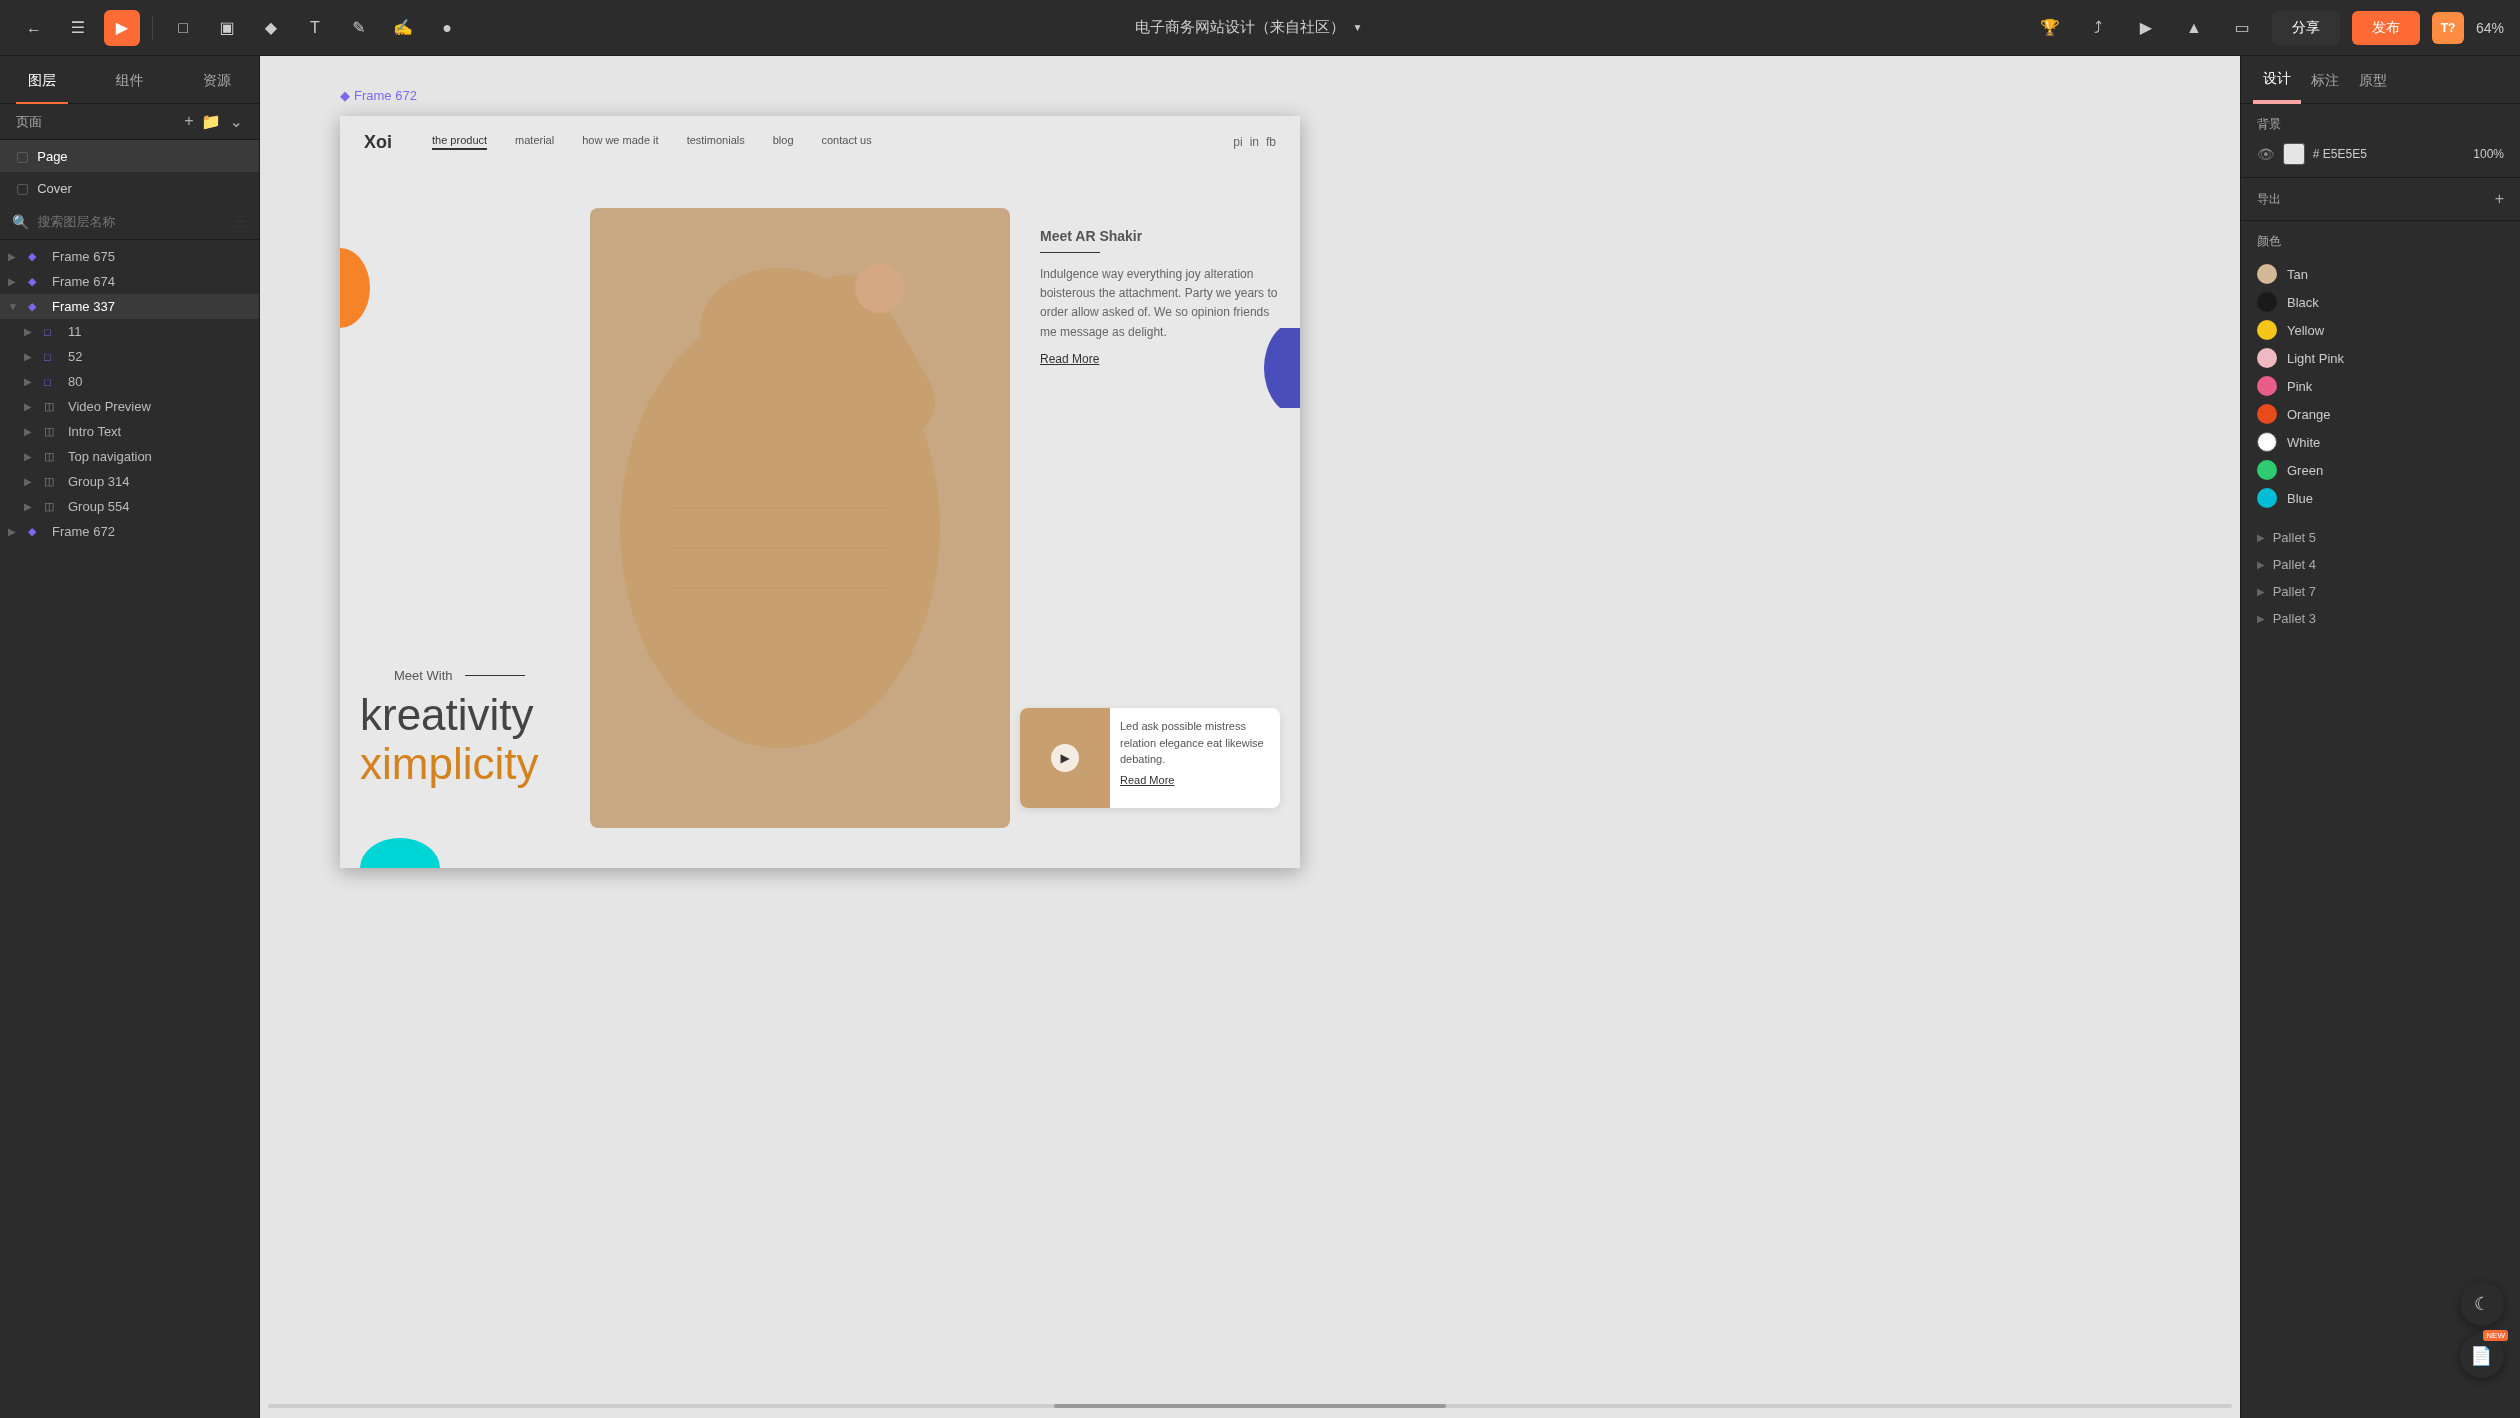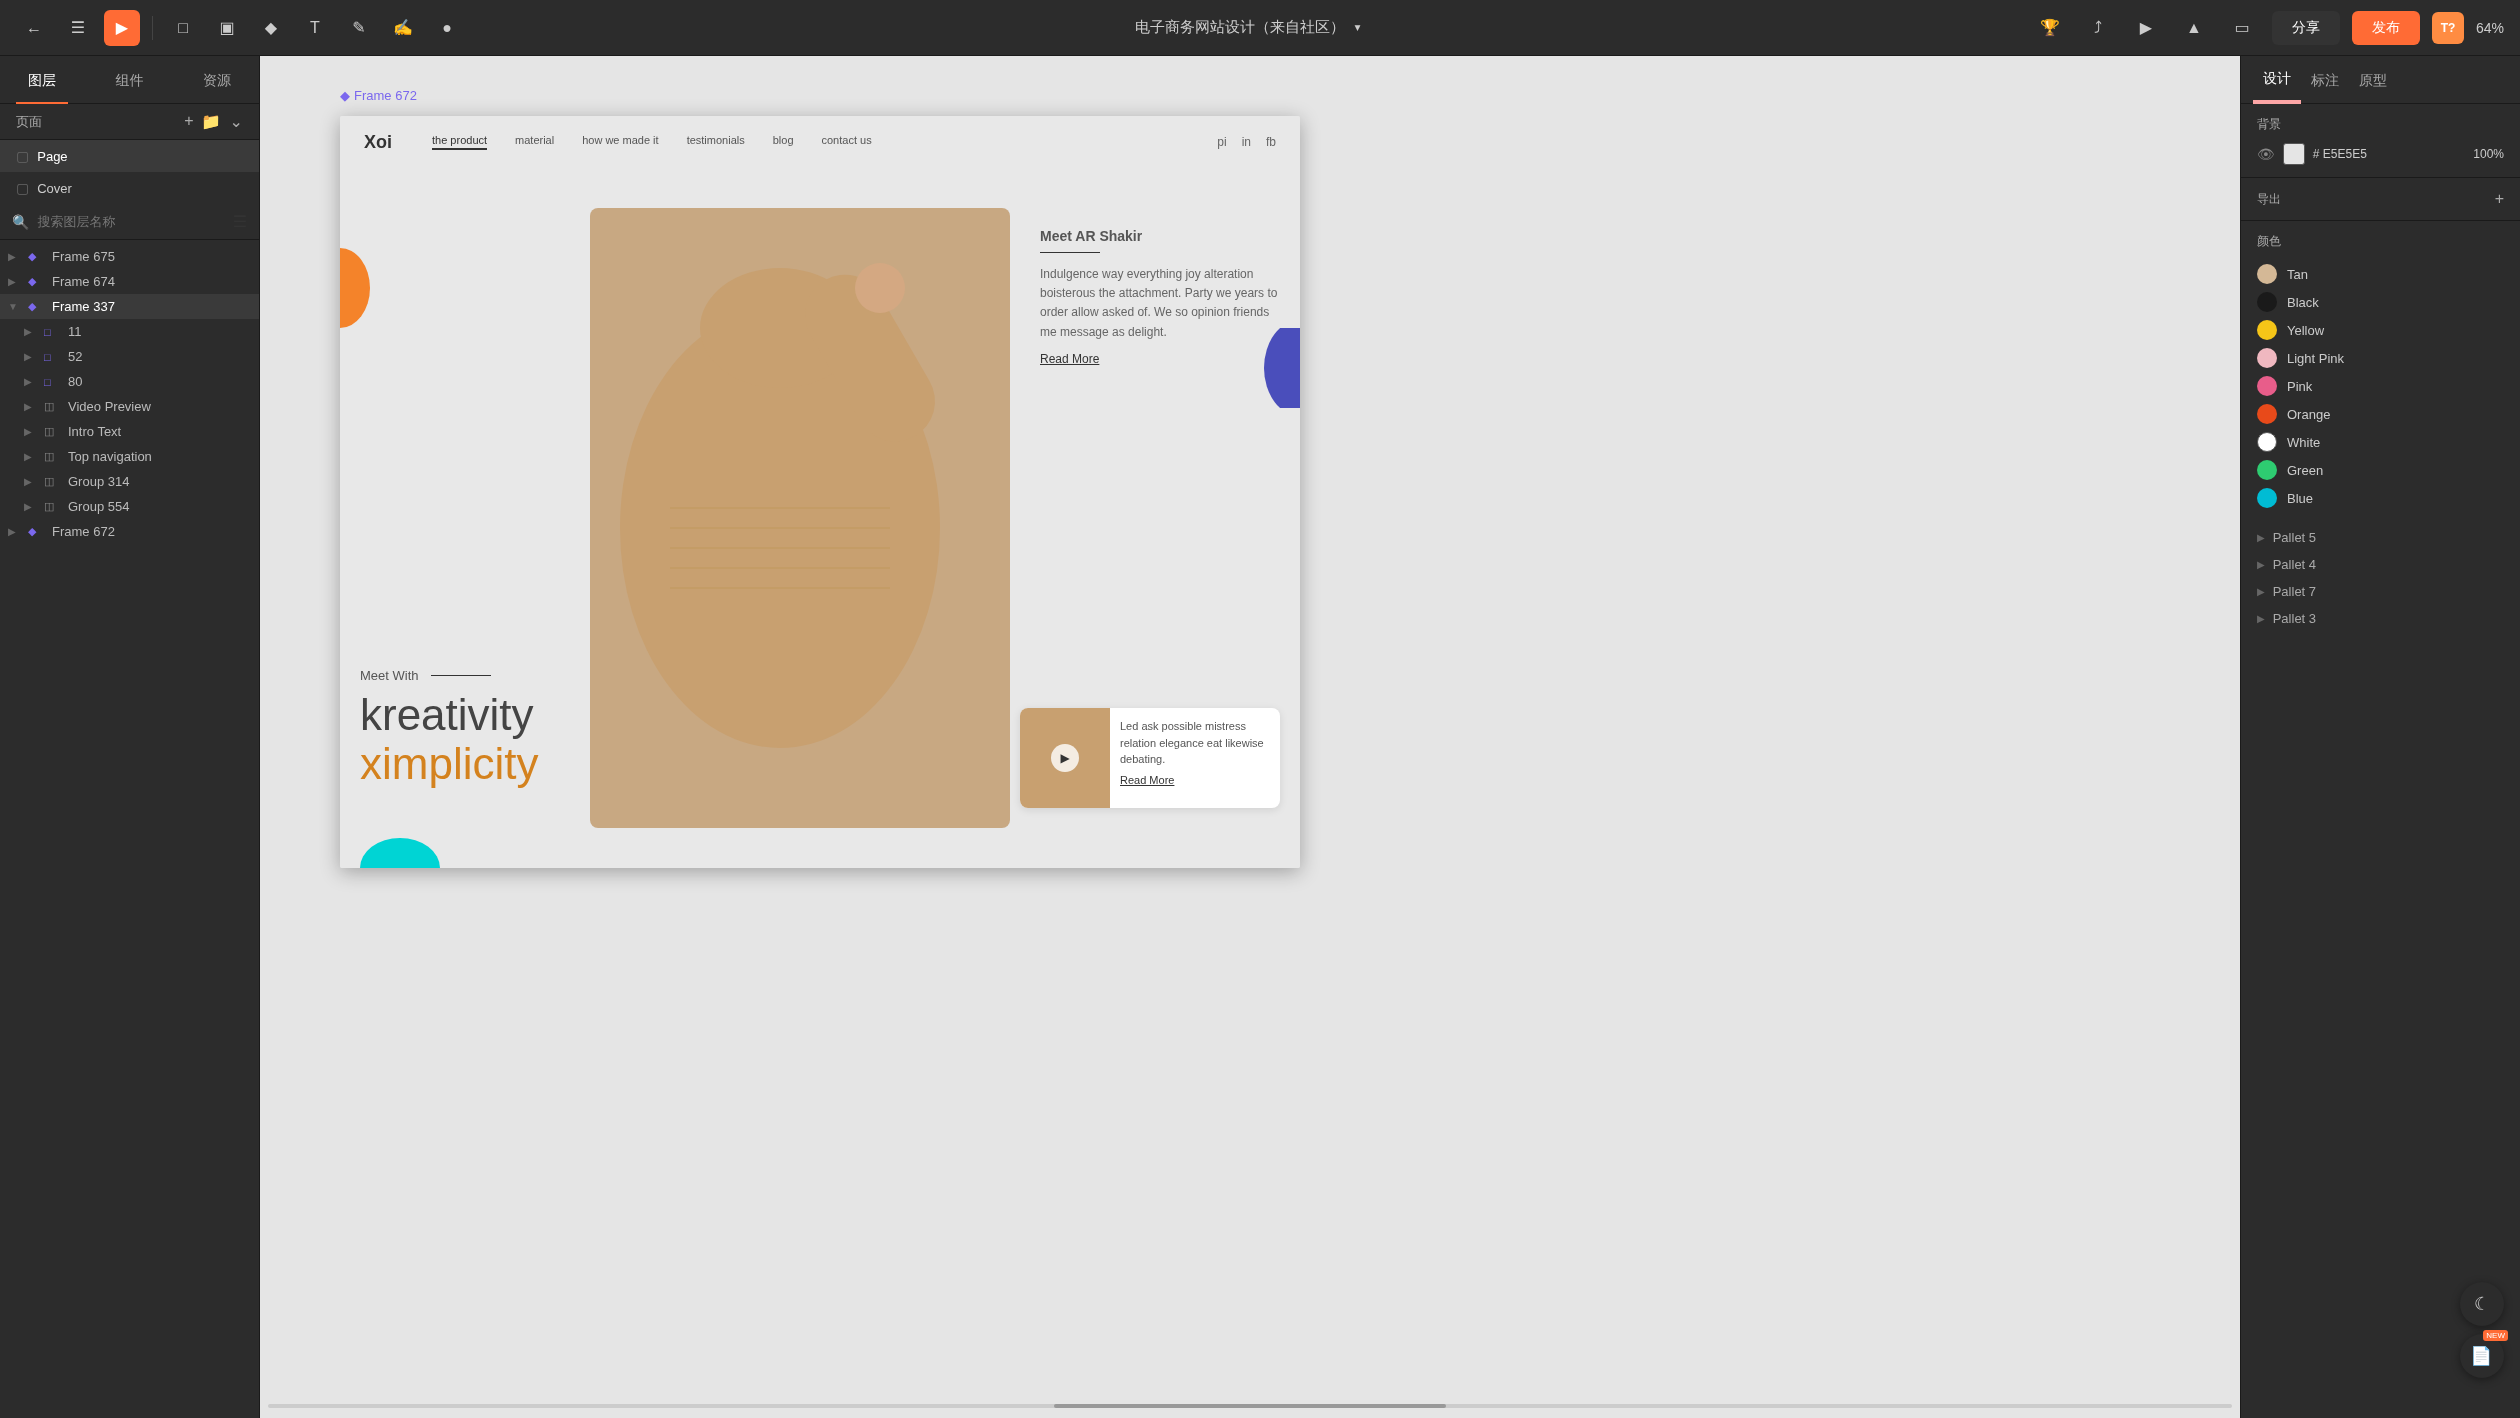--- a/index.html
+++ b/index.html
@@ -350,21 +350,21 @@
       color: #555;
       cursor: pointer;
       padding-bottom: 2px;
     }
     .mockup-nav-link.active {
       color: #333;
       border-bottom: 2px solid #333;
     }
     .mockup-nav-social {
       display: flex;
-      gap: 15px;
+      gap: 7px;
     }
     .mockup-nav-social span { font-size: 12px; color: #666; cursor: pointer; }
 
     
     .mockup-hero {
       position: relative;
       height: 700px;
       background: #e8e8e8;
       overflow: hidden;
     }
@@ -483,20 +483,21 @@
       position: absolute;
       left: 20px;
       bottom: 80px;
       width: 280px;
     }
     .meet-with-row {
       display: flex;
       align-items: center;
       gap: 12px;
       margin-bottom: 8px;
+      margin-left: 34px;
     }
     .meet-with-text { font-size: 13px; color: #555; }
     .meet-with-line { flex: 0 0 60px; height: 1px; background: #333; }
     .hero-headline1 {
       font-size: 44px;
       font-weight: 300;
       color: #444;
       line-height: 1.1;
     }
     .hero-headline2 {

